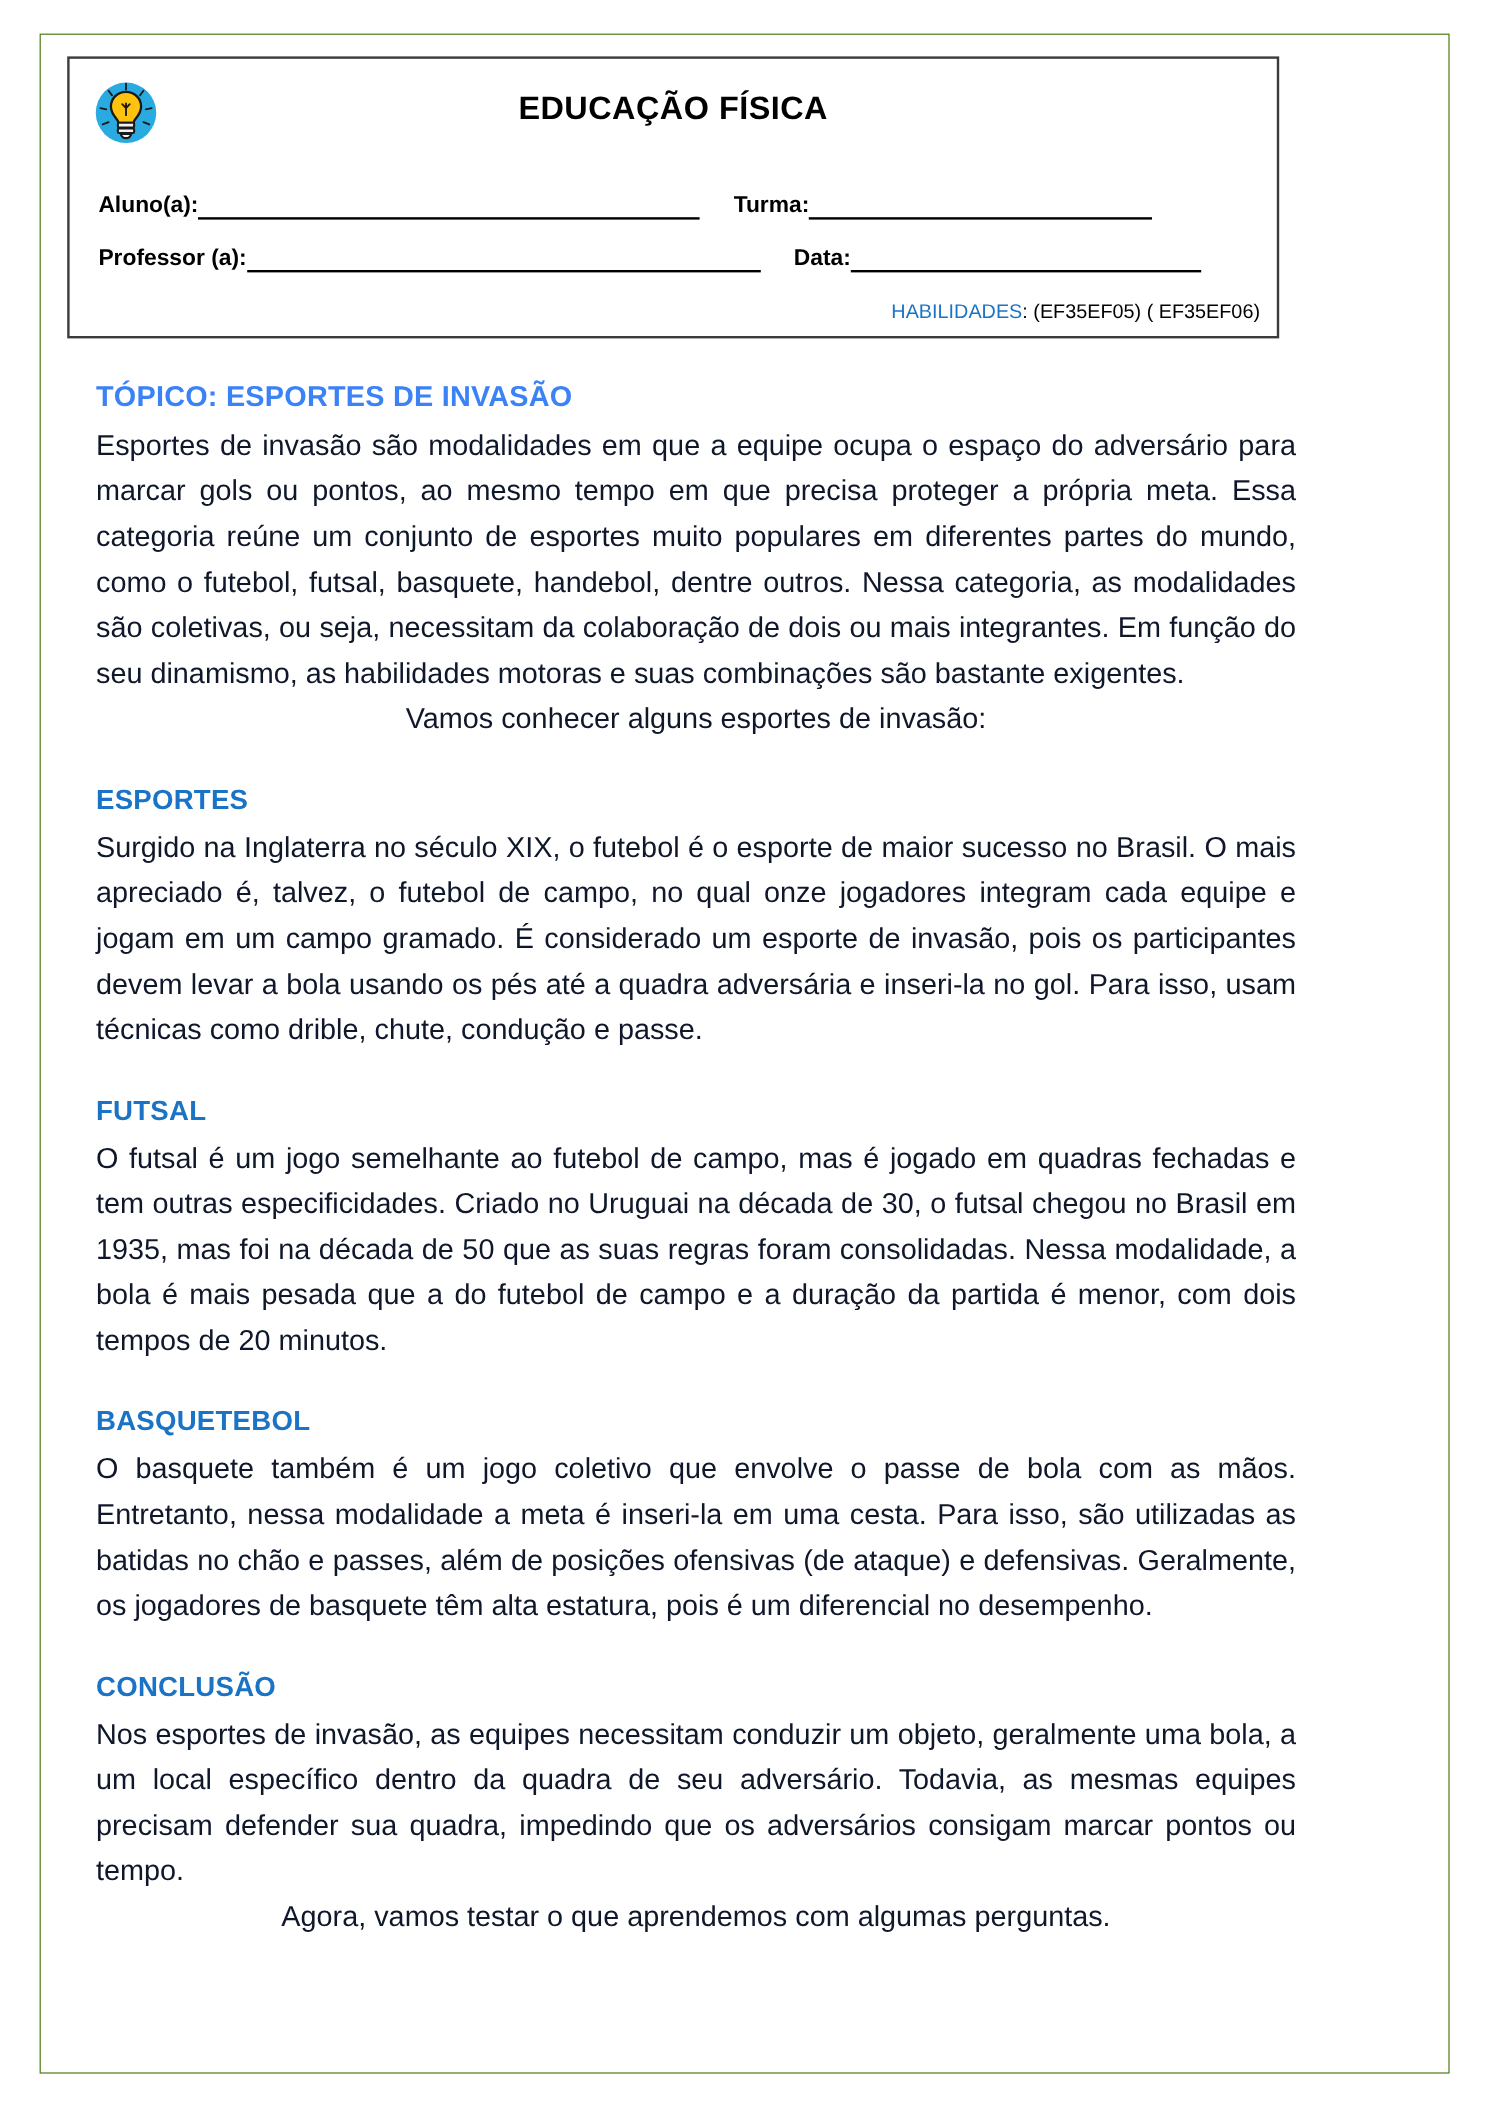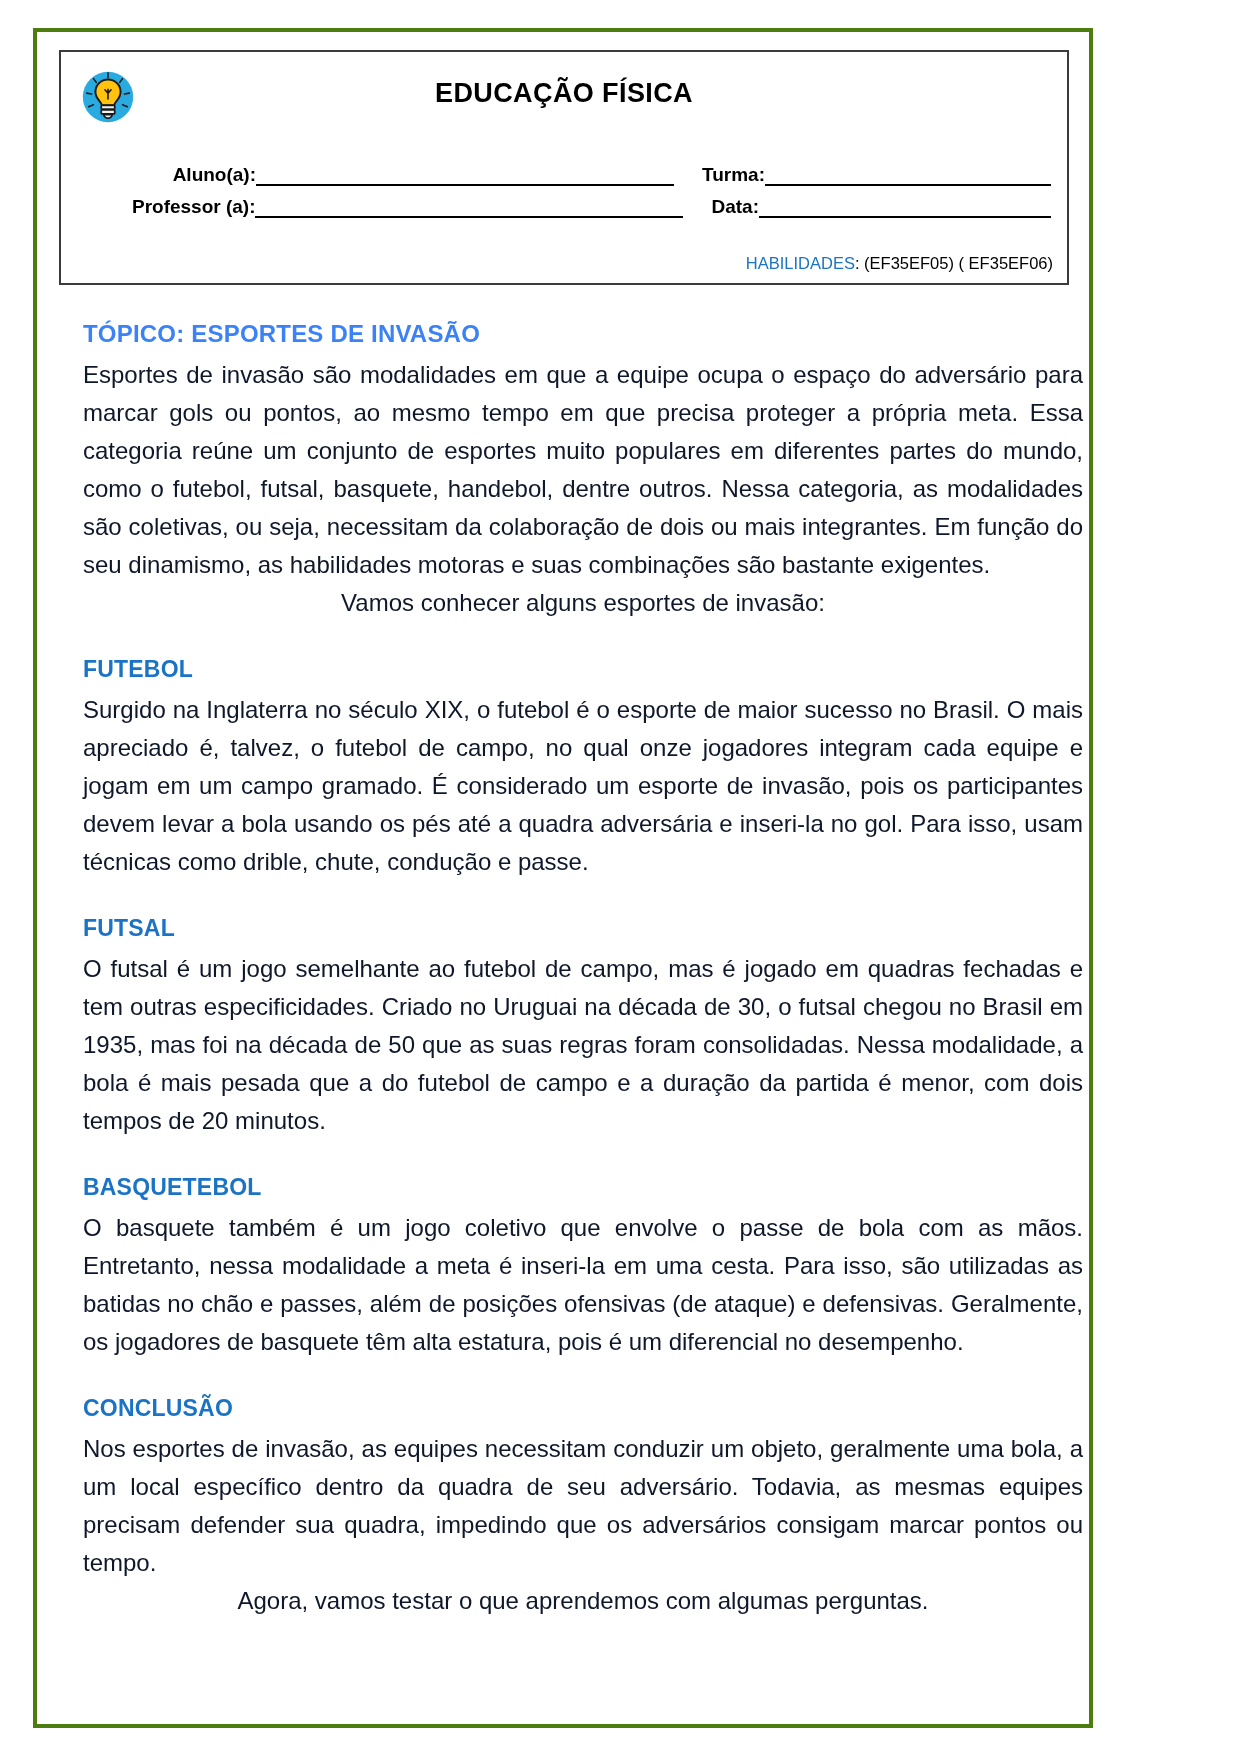--- a/index.html
+++ b/index.html
@@ -15,23 +15,23 @@
     font-family: "Liberation Sans", sans-serif;
     color: #000000;
     position: relative;
   }
 
   
   .page {
     position: absolute;
     left: 33px;
     top: 28px;
-    width: 1060px;
+    width: 1175px;
     height: 1700px;
-    border: 4px solid #4d7c0f;
+    border: 1px solid #4d7c0f;
     background: #ffffff;
   }
 
   
   .header-box {
     position: absolute;
     left: 22px;
     top: 18px;
     width: 1010px;
     height: 235px;
@@ -62,23 +62,22 @@
 
   .field-rows {
     position: absolute;
     left: 24px;
     top: 106px;
     width: 966px;
   }
   .field-row {
     display: flex;
     align-items: flex-end;
-    margin-bottom: 4px;
+    margin-bottom: 16px;
     height: 28px;
-    justify-content: flex-end;
   }
   .field-label {
     font-size: 19px;
     font-weight: bold;
     white-space: nowrap;
     line-height: 22px;
   }
   .field-line {
     border-bottom: 2px solid #000000;
     height: 22px;
@@ -196,21 +195,21 @@
     </div>
 
   </div>
 
   <div class="content">
 
     <h2 class="section-heading">TÓPICO: ESPORTES DE INVASÃO</h2>
     <p class="para">Esportes de invasão são modalidades em que a equipe ocupa o espaço do adversário para marcar gols ou pontos, ao mesmo tempo em que precisa proteger a própria meta. Essa categoria reúne um conjunto de esportes muito populares em diferentes partes do mundo, como o futebol, futsal, basquete, handebol, dentre outros. Nessa categoria, as modalidades são coletivas, ou seja, necessitam da colaboração de dois ou mais integrantes. Em função do seu dinamismo, as habilidades motoras e suas combinações são bastante exigentes.</p>
     <p class="para left">Vamos conhecer alguns esportes de invasão:</p>
 
-    <h2 class="sub-heading">FUTEBOL</h2>
+    <h2 class="sub-heading">ESPORTES</h2>
     <p class="para">Surgido na Inglaterra no século XIX, o futebol é o esporte de maior sucesso no Brasil. O mais apreciado é, talvez, o futebol de campo, no qual onze jogadores integram cada equipe e jogam em um campo gramado. É considerado um esporte de invasão, pois os participantes devem levar a bola usando os pés até a quadra adversária e inseri-la no gol. Para isso, usam técnicas como drible, chute, condução e passe.</p>
 
     <h2 class="sub-heading">FUTSAL</h2>
     <p class="para">O futsal é um jogo semelhante ao futebol de campo, mas é jogado em quadras fechadas e tem outras especificidades. Criado no Uruguai na década de 30, o futsal chegou no Brasil em 1935, mas foi na década de 50 que as suas regras foram consolidadas. Nessa modalidade, a bola é mais pesada que a do futebol de campo e a duração da partida é menor, com dois tempos de 20 minutos.</p>
 
     <h2 class="sub-heading">BASQUETEBOL</h2>
     <p class="para">O basquete também é um jogo coletivo que envolve o passe de bola com as mãos. Entretanto, nessa modalidade a meta é inseri-la em uma cesta. Para isso, são utilizadas as batidas no chão e passes, além de posições ofensivas (de ataque) e defensivas. Geralmente, os jogadores de basquete têm alta estatura, pois é um diferencial no desempenho.</p>
 
     <h2 class="sub-heading">CONCLUSÃO</h2>
     <p class="para">Nos esportes de invasão, as equipes necessitam conduzir um objeto, geralmente uma bola, a um local específico dentro da quadra de seu adversário. Todavia, as mesmas equipes precisam defender sua quadra, impedindo que os adversários consigam marcar pontos ou tempo.</p>

